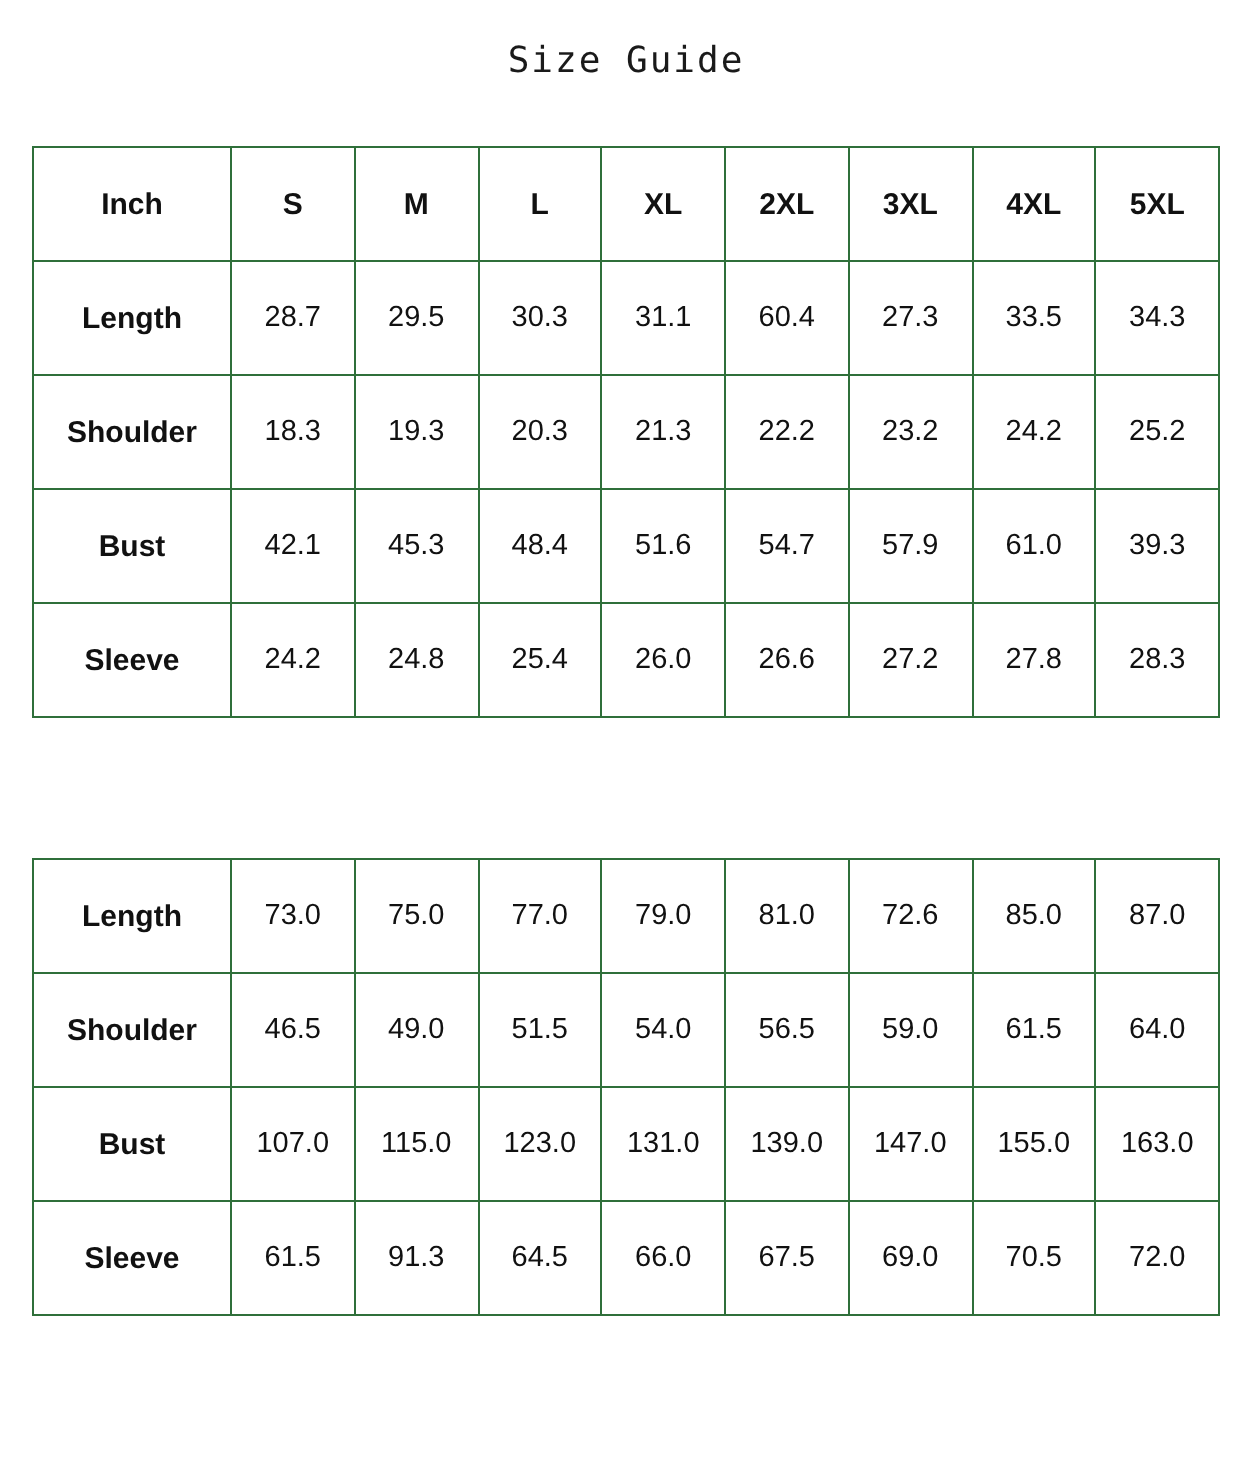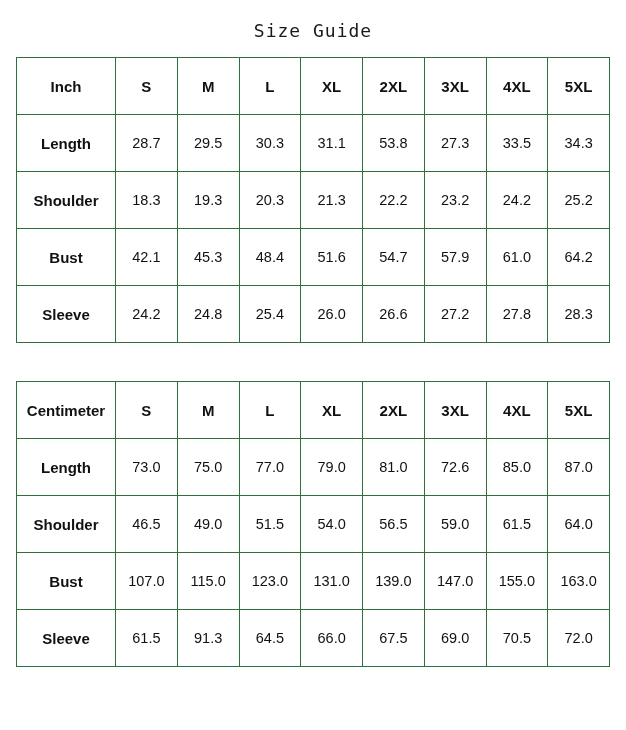--- a/index.html
+++ b/index.html
@@ -25,21 +25,21 @@
     font-family: "DejaVu Sans Mono", monospace;
     font-size: 18px;
     letter-spacing: 1px;
     color: #1a1a1a;
     padding-top: 20px;
     padding-bottom: 16px;
   }
   table.size-table {
     border-collapse: collapse;
     width: 594px;
-    margin: 0 auto;
+    margin: 16px auto;
     table-layout: fixed;
   }
   table.size-table td,
   table.size-table th {
     border: 1px solid #2f6f3a;
     text-align: center;
     vertical-align: middle;
     height: 56px;
     font-size: 14.5px;
     color: #111111;
@@ -92,21 +92,21 @@
         <th class="colhead">3XL</th>
         <th class="colhead">4XL</th>
         <th class="colhead">5XL</th>
       </tr>
       <tr>
         <td class="rowhead">Length</td>
         <td>28.7</td>
         <td>29.5</td>
         <td>30.3</td>
         <td>31.1</td>
-        <td>53.8</td>
+        <td>60.4</td>
         <td>27.3</td>
         <td>33.5</td>
         <td>34.3</td>
       </tr>
       <tr>
         <td class="rowhead">Shoulder</td>
         <td>18.3</td>
         <td>19.3</td>
         <td>20.3</td>
         <td>21.3</td>
@@ -117,51 +117,40 @@
       </tr>
       <tr>
         <td class="rowhead">Bust</td>
         <td>42.1</td>
         <td>45.3</td>
         <td>48.4</td>
         <td>51.6</td>
         <td>54.7</td>
         <td>57.9</td>
         <td>61.0</td>
-        <td>64.2</td>
+        <td>39.3</td>
       </tr>
       <tr>
         <td class="rowhead">Sleeve</td>
         <td>24.2</td>
         <td>24.8</td>
         <td>25.4</td>
         <td>26.0</td>
         <td>26.6</td>
         <td>27.2</td>
         <td>27.8</td>
         <td>28.3</td>
       </tr>
     </tbody>
   </table>
 
   <div class="spacer"></div>
 
   <table class="size-table">
     <tbody>
-      <tr>
-        <th class="rowhead">Centimeter</th>
-        <th class="colhead">S</th>
-        <th class="colhead">M</th>
-        <th class="colhead">L</th>
-        <th class="colhead">XL</th>
-        <th class="colhead">2XL</th>
-        <th class="colhead">3XL</th>
-        <th class="colhead">4XL</th>
-        <th class="colhead">5XL</th>
-      </tr>
       <tr>
         <td class="rowhead">Length</td>
         <td>73.0</td>
         <td>75.0</td>
         <td>77.0</td>
         <td>79.0</td>
         <td>81.0</td>
         <td>72.6</td>
         <td>85.0</td>
         <td>87.0</td>

